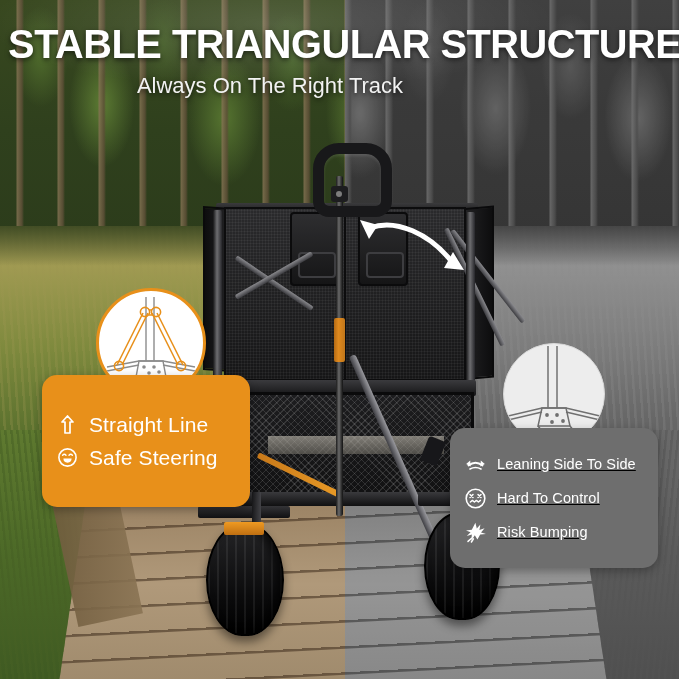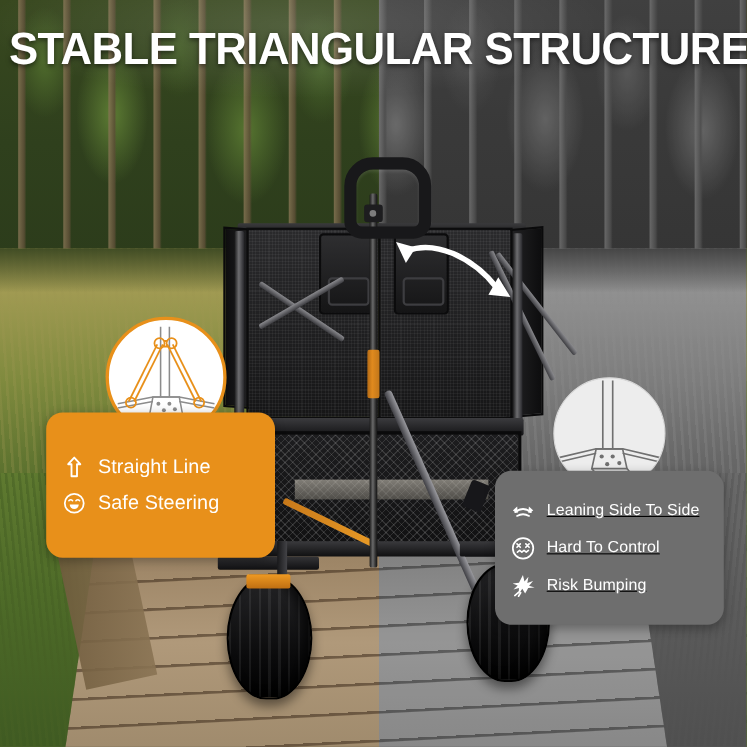--- a/index.html
+++ b/index.html
@@ -296,21 +296,21 @@
   }
   .prow{
     display:flex;align-items:center;gap:10px;height:33px;
   }
   .prow .pico{
     width:23px;height:23px;flex:0 0 23px;
     display:flex;align-items:center;justify-content:center;
   }
   .prow .ptxt{
     color:#ffffff;font-family:"Liberation Sans",sans-serif;
-    font-size:18px;font-weight:400;letter-spacing:.1px;white-space:nowrap;
+    font-size:21px;font-weight:400;letter-spacing:.1px;white-space:nowrap;
   }
   .panel-bad .ptxt{font-size:14.5px;}
   .panel-bad .prow{height:34px;text-decoration:underline;}
 </style>
 </head>
 <body>
 
 <div id="stage">
 
   <div class="scene">
@@ -420,20 +420,21 @@
         <circle cx="43" cy="71" r="1.9"></circle>
         <circle cx="53" cy="71" r="1.9"></circle>
         <circle cx="48" cy="78" r="1.9"></circle>
         <circle cx="59" cy="77" r="1.9"></circle>
       </g>
     </svg>
   </div>
 
   <div class="hdr">
     <h1 class="hdr-title">STABLE TRIANGULAR STRUCTURE</h1>
+    <p class="hdr-sub">Always On The Right Track</p>
   </div>
 
   <div class="panel panel-good">
 
     <div class="prow">
       <span class="pico">
         <svg width="21" height="21" viewBox="0 0 21 21">
           <path d="M10.5 2 L16 8 L13 8 L13 19 L8 19 L8 8 L5 8 Z" fill="none" stroke="#ffffff" stroke-width="1.7" stroke-linejoin="round"></path>
         </svg>
       </span>

